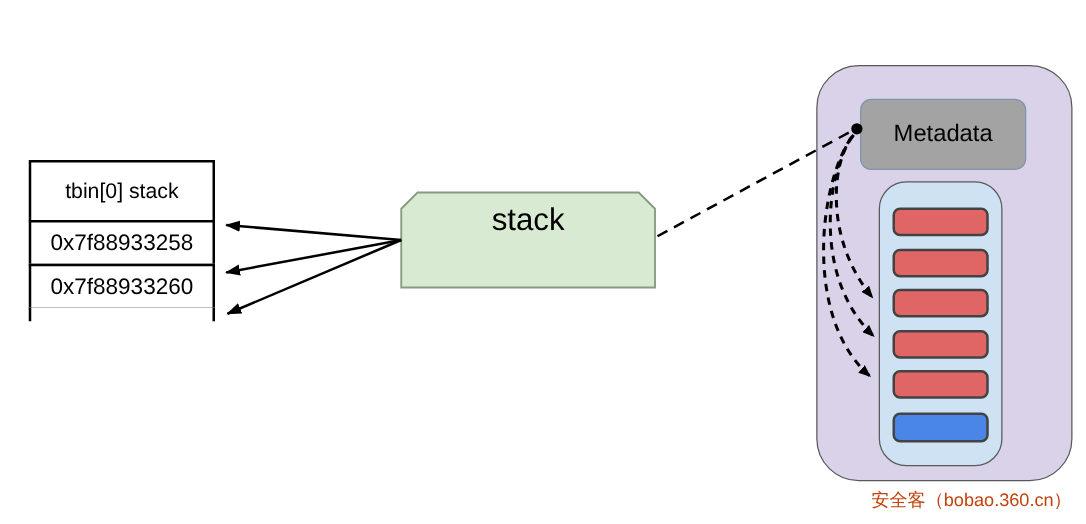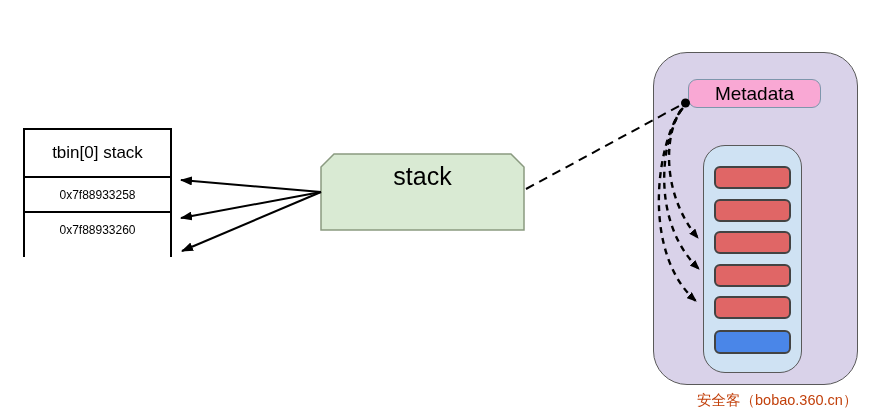--- a/index.html
+++ b/index.html
@@ -11,39 +11,39 @@
   .stage{position:absolute;left:0;top:0;width:869px;height:419px;}
 
   
   .tbin{position:absolute;left:23px;top:113px;width:149px;z-index:2;margin-top:15px;}
   .tbin .cell{
     box-sizing:border-box;width:149px;border:2px solid #000;background:#fff;
     margin-top:-2px;display:flex;align-items:center;justify-content:center;
     color:#000;
   }
   .tbin .hdr{height:50px;margin-top:0;font-size:17px;}
-  .tbin .row{height:37px;font-size:12px;}
+  .tbin .row{height:37px;font-size:18px;}
   .tbin .sliver{height:11px;border-bottom:none;border-top:none;background:#fff;}
 
   
   .arena-label{
     position:absolute;left:321px;top:158px;width:203px;height:36px;
     display:flex;align-items:center;justify-content:center;
     font-size:25px;color:#000;z-index:4;
   }
 
   
   .region{
     position:absolute;left:653px;top:52px;width:205px;height:333px;
     box-sizing:border-box;background:#d9d2e9;border:1.5px solid #595959;
     border-radius:34px;z-index:1;
   }
   .metadata{
-    position:absolute;left:688px;top:79px;width:133px;height:29px;
-    box-sizing:border-box;background:#f9a8d4;border:1.5px solid #7e96ac;
+    position:absolute;left:688px;top:79px;width:133px;height:57px;
+    box-sizing:border-box;background:#a3a3a3;border:1.5px solid #7e96ac;
     border-radius:9px;display:flex;align-items:center;justify-content:center;
     font-size:19px;color:#000;z-index:2;
   }
   .run{
     position:absolute;left:703px;top:145px;width:99px;height:228px;
     box-sizing:border-box;background:#cfe2f3;border:1.5px solid #595959;
     border-radius:22px;z-index:2;
   }
   .chip{
     position:absolute;left:10px;width:77px;height:23px;box-sizing:border-box;

